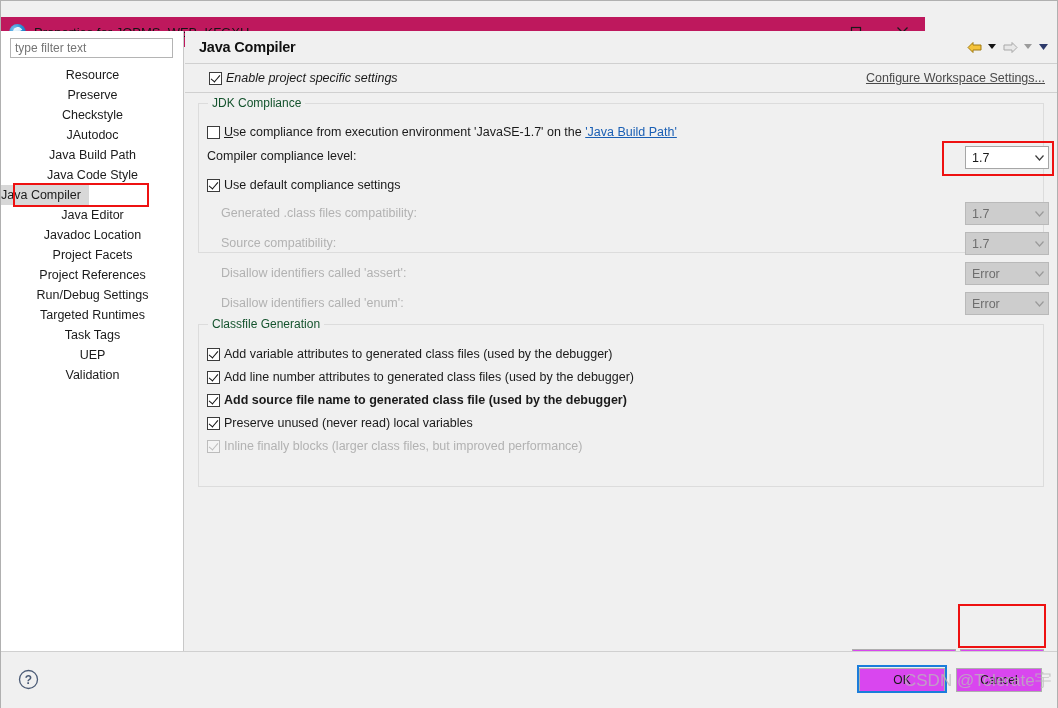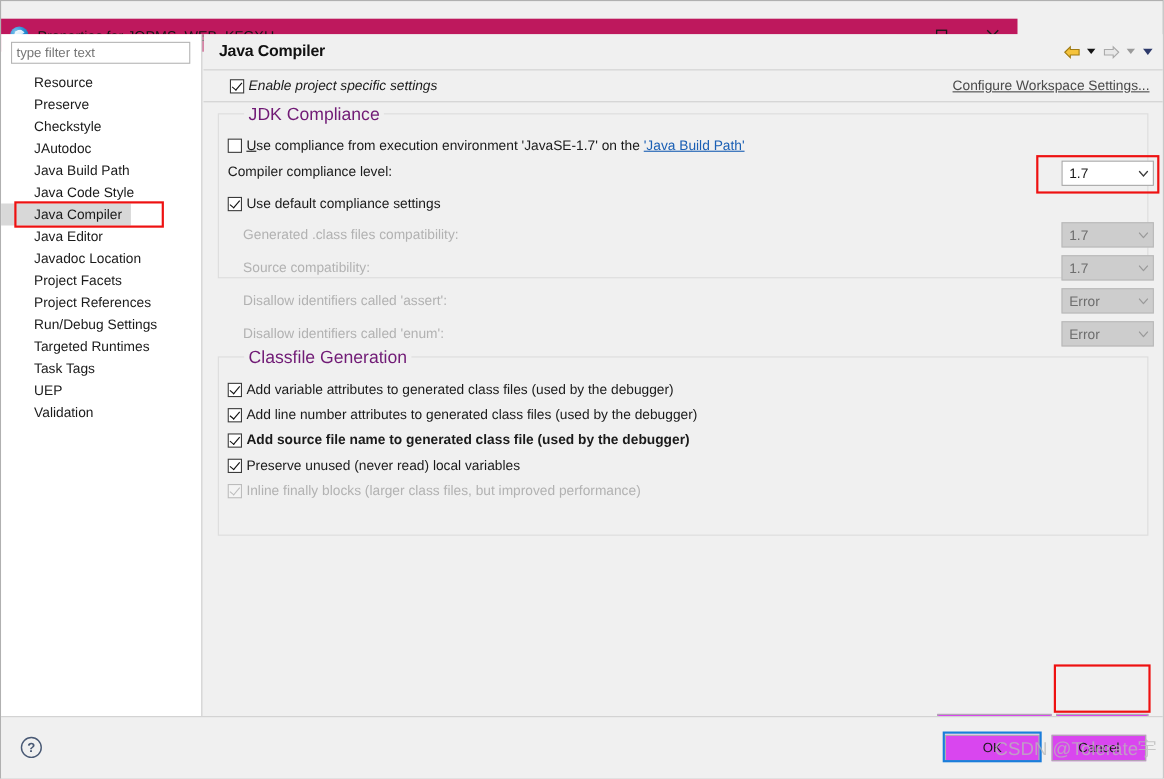--- a/index.html
+++ b/index.html
@@ -107,24 +107,24 @@
     outline: none;
   }
   .tree {
     position: absolute;
     left: 0; top: 34px;
     width: 183px;
   }
   .tree-item {
     height: 20px;
     line-height: 20px;
-    padding-left: 30px;
     font-size: 12.5px;
     color: #1a1a1a;
     white-space: nowrap;
+    text-align: center;
   }
   .tree-item.selected {
     background: #d8d8d8;
     display: inline-block;
     padding-right: 8px;
   }
   .tree-row { height: 20px; }
 
   
   .annot {
@@ -223,25 +223,25 @@
   }
 
   
   .group {
     position: absolute;
     box-sizing: border-box;
     border: 1px solid #dcdcdc;
   }
   .group-title {
     position: absolute;
-    top: -8px; left: 23px;
+    top: -8px; left: 9px;
     background: #f0f0f0;
     padding: 0 4px;
-    font-size: 16px;
-    color: #701a75;
+    font-size: 12px;
+    color: #14532d;
     white-space: nowrap;
   }
 
   .row { position: absolute; display: flex; align-items: center; white-space: nowrap; }
   .lbl { font-size: 12.5px; color: #1a1a1a; }
   .lbl.disabled { color: #b2b2b2; }
 
   .ulink {
     color: #1a5fb4;
     text-decoration: underline;

